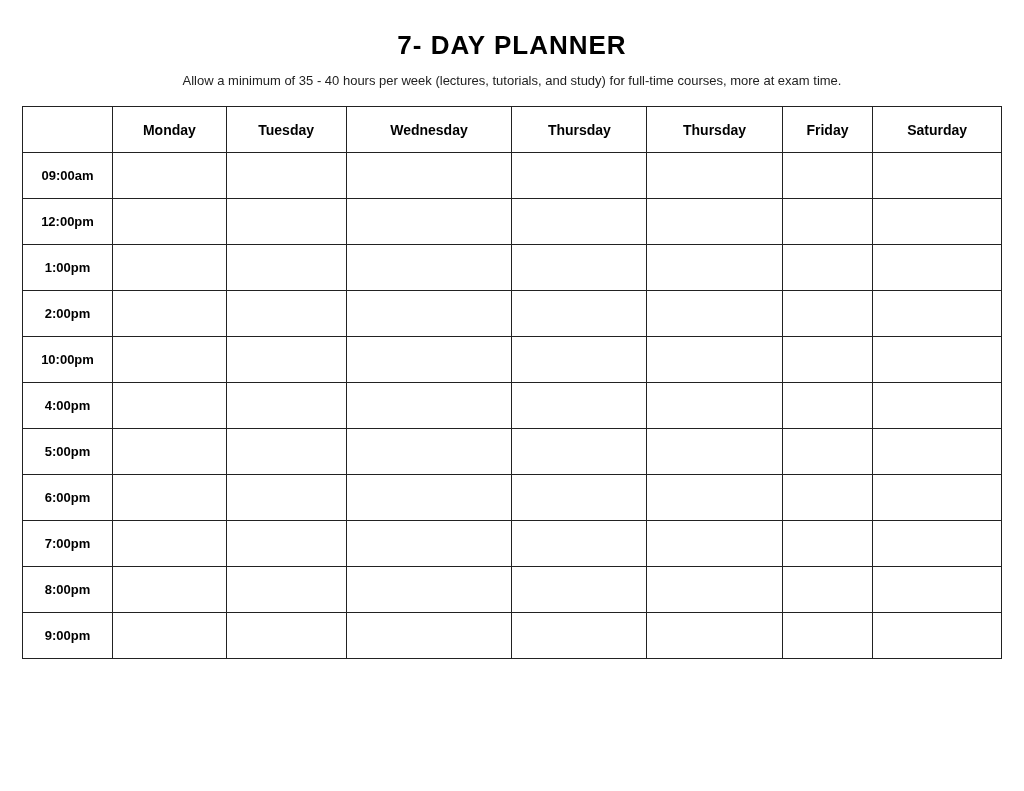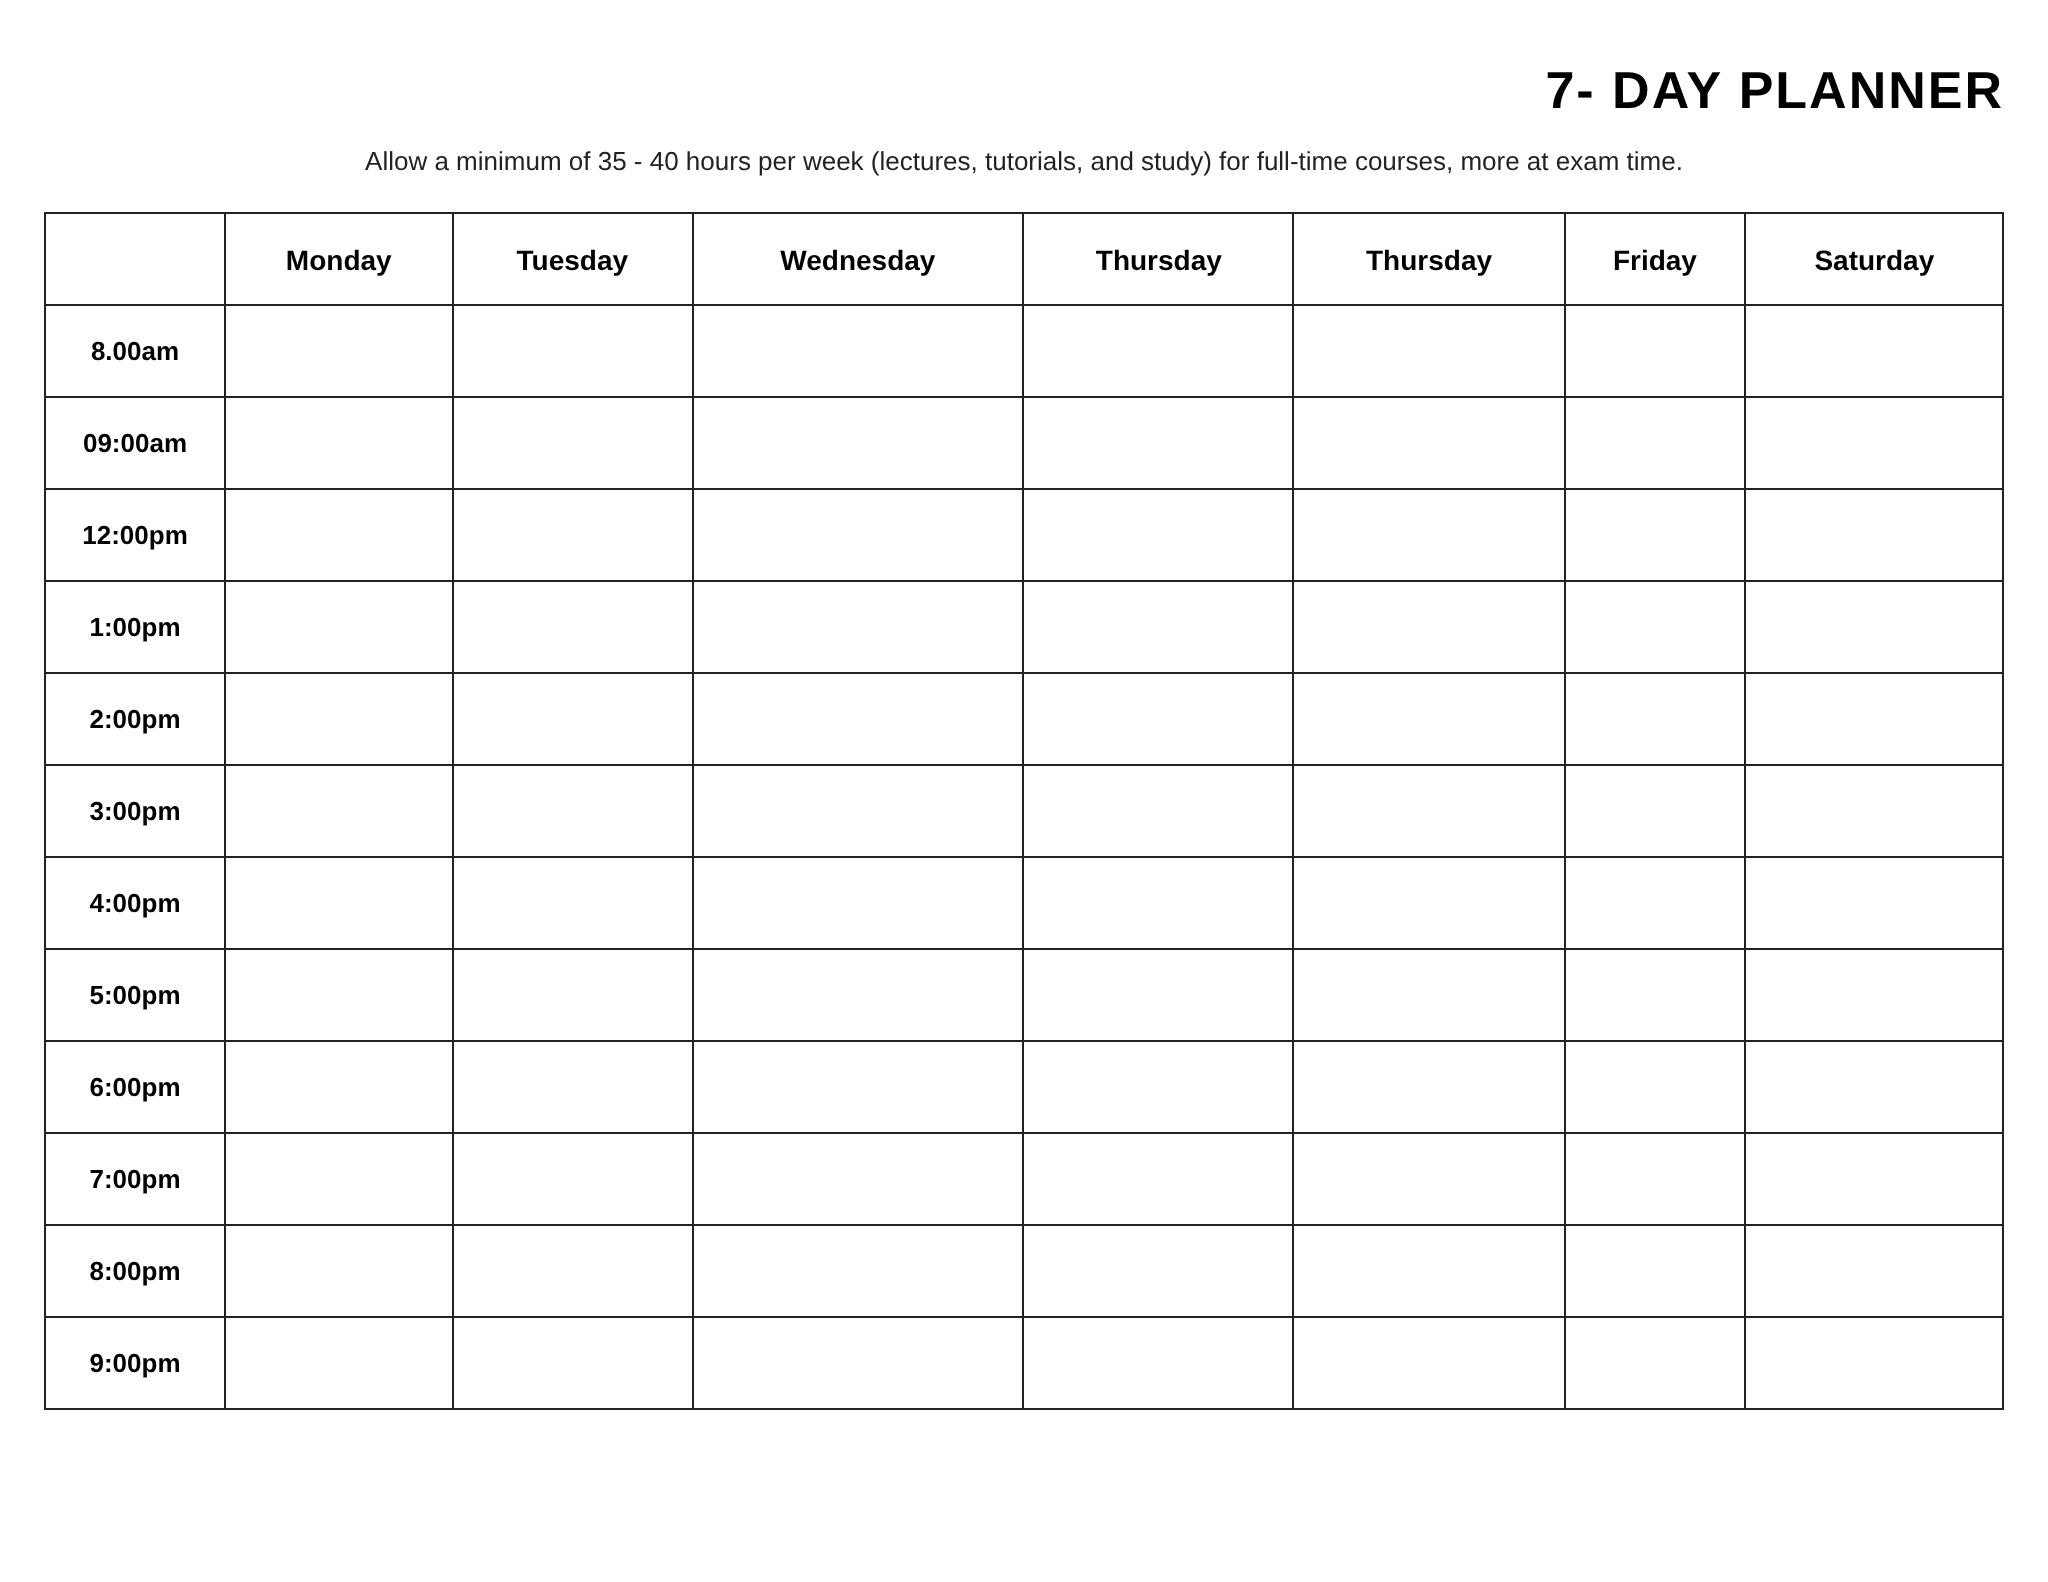--- a/index.html
+++ b/index.html
@@ -17,21 +17,21 @@
       min-height: 791px;
       padding: 30px 20px;
     }
 
     .page-container {
       width: 980px;
       position: relative;
     }
 
     .page-title {
-      text-align: right;
+      text-align: center;
       font-size: 26px;
       font-weight: bold;
       margin-bottom: 12px;
       letter-spacing: 1px;
     }
 
     .page-subtitle {
       text-align: center;
       font-size: 13px;
       margin-bottom: 18px;
@@ -89,30 +89,20 @@
         <th class="day-col">Monday</th>
         <th class="day-col">Tuesday</th>
         <th class="day-col">Wednesday</th>
         <th class="day-col">Thursday</th>
         <th class="day-col">Thursday</th>
         <th class="day-col">Friday</th>
         <th class="day-col">Saturday</th>
       </tr>
     </thead>
     <tbody id="table-body">
-    <tr>
-          <td>8.00am</td>
-          <td contenteditable="true" style=""></td>
-          <td contenteditable="true" style=""></td>
-          <td contenteditable="true" style=""></td>
-          <td contenteditable="true" style=""></td>
-          <td contenteditable="true" style=""></td>
-          <td contenteditable="true" style=""></td>
-          <td contenteditable="true" style=""></td>
-        </tr>
         <tr>
           <td>09:00am</td>
           <td contenteditable="true" style=""></td>
           <td contenteditable="true" style=""></td>
           <td contenteditable="true" style=""></td>
           <td contenteditable="true" style=""></td>
           <td contenteditable="true" style=""></td>
           <td contenteditable="true" style=""></td>
           <td contenteditable="true" style=""></td>
         </tr>
@@ -140,21 +130,21 @@
           <td>2:00pm</td>
           <td contenteditable="true" style=""></td>
           <td contenteditable="true" style=""></td>
           <td contenteditable="true" style=""></td>
           <td contenteditable="true" style=""></td>
           <td contenteditable="true" style=""></td>
           <td contenteditable="true" style=""></td>
           <td contenteditable="true" style=""></td>
         </tr>
         <tr>
-          <td>3:00pm</td>
+          <td>10:00pm</td>
           <td contenteditable="true" style=""></td>
           <td contenteditable="true" style=""></td>
           <td contenteditable="true" style=""></td>
           <td contenteditable="true" style=""></td>
           <td contenteditable="true" style=""></td>
           <td contenteditable="true" style=""></td>
           <td contenteditable="true" style=""></td>
         </tr>
         <tr>
           <td>4:00pm</td>

